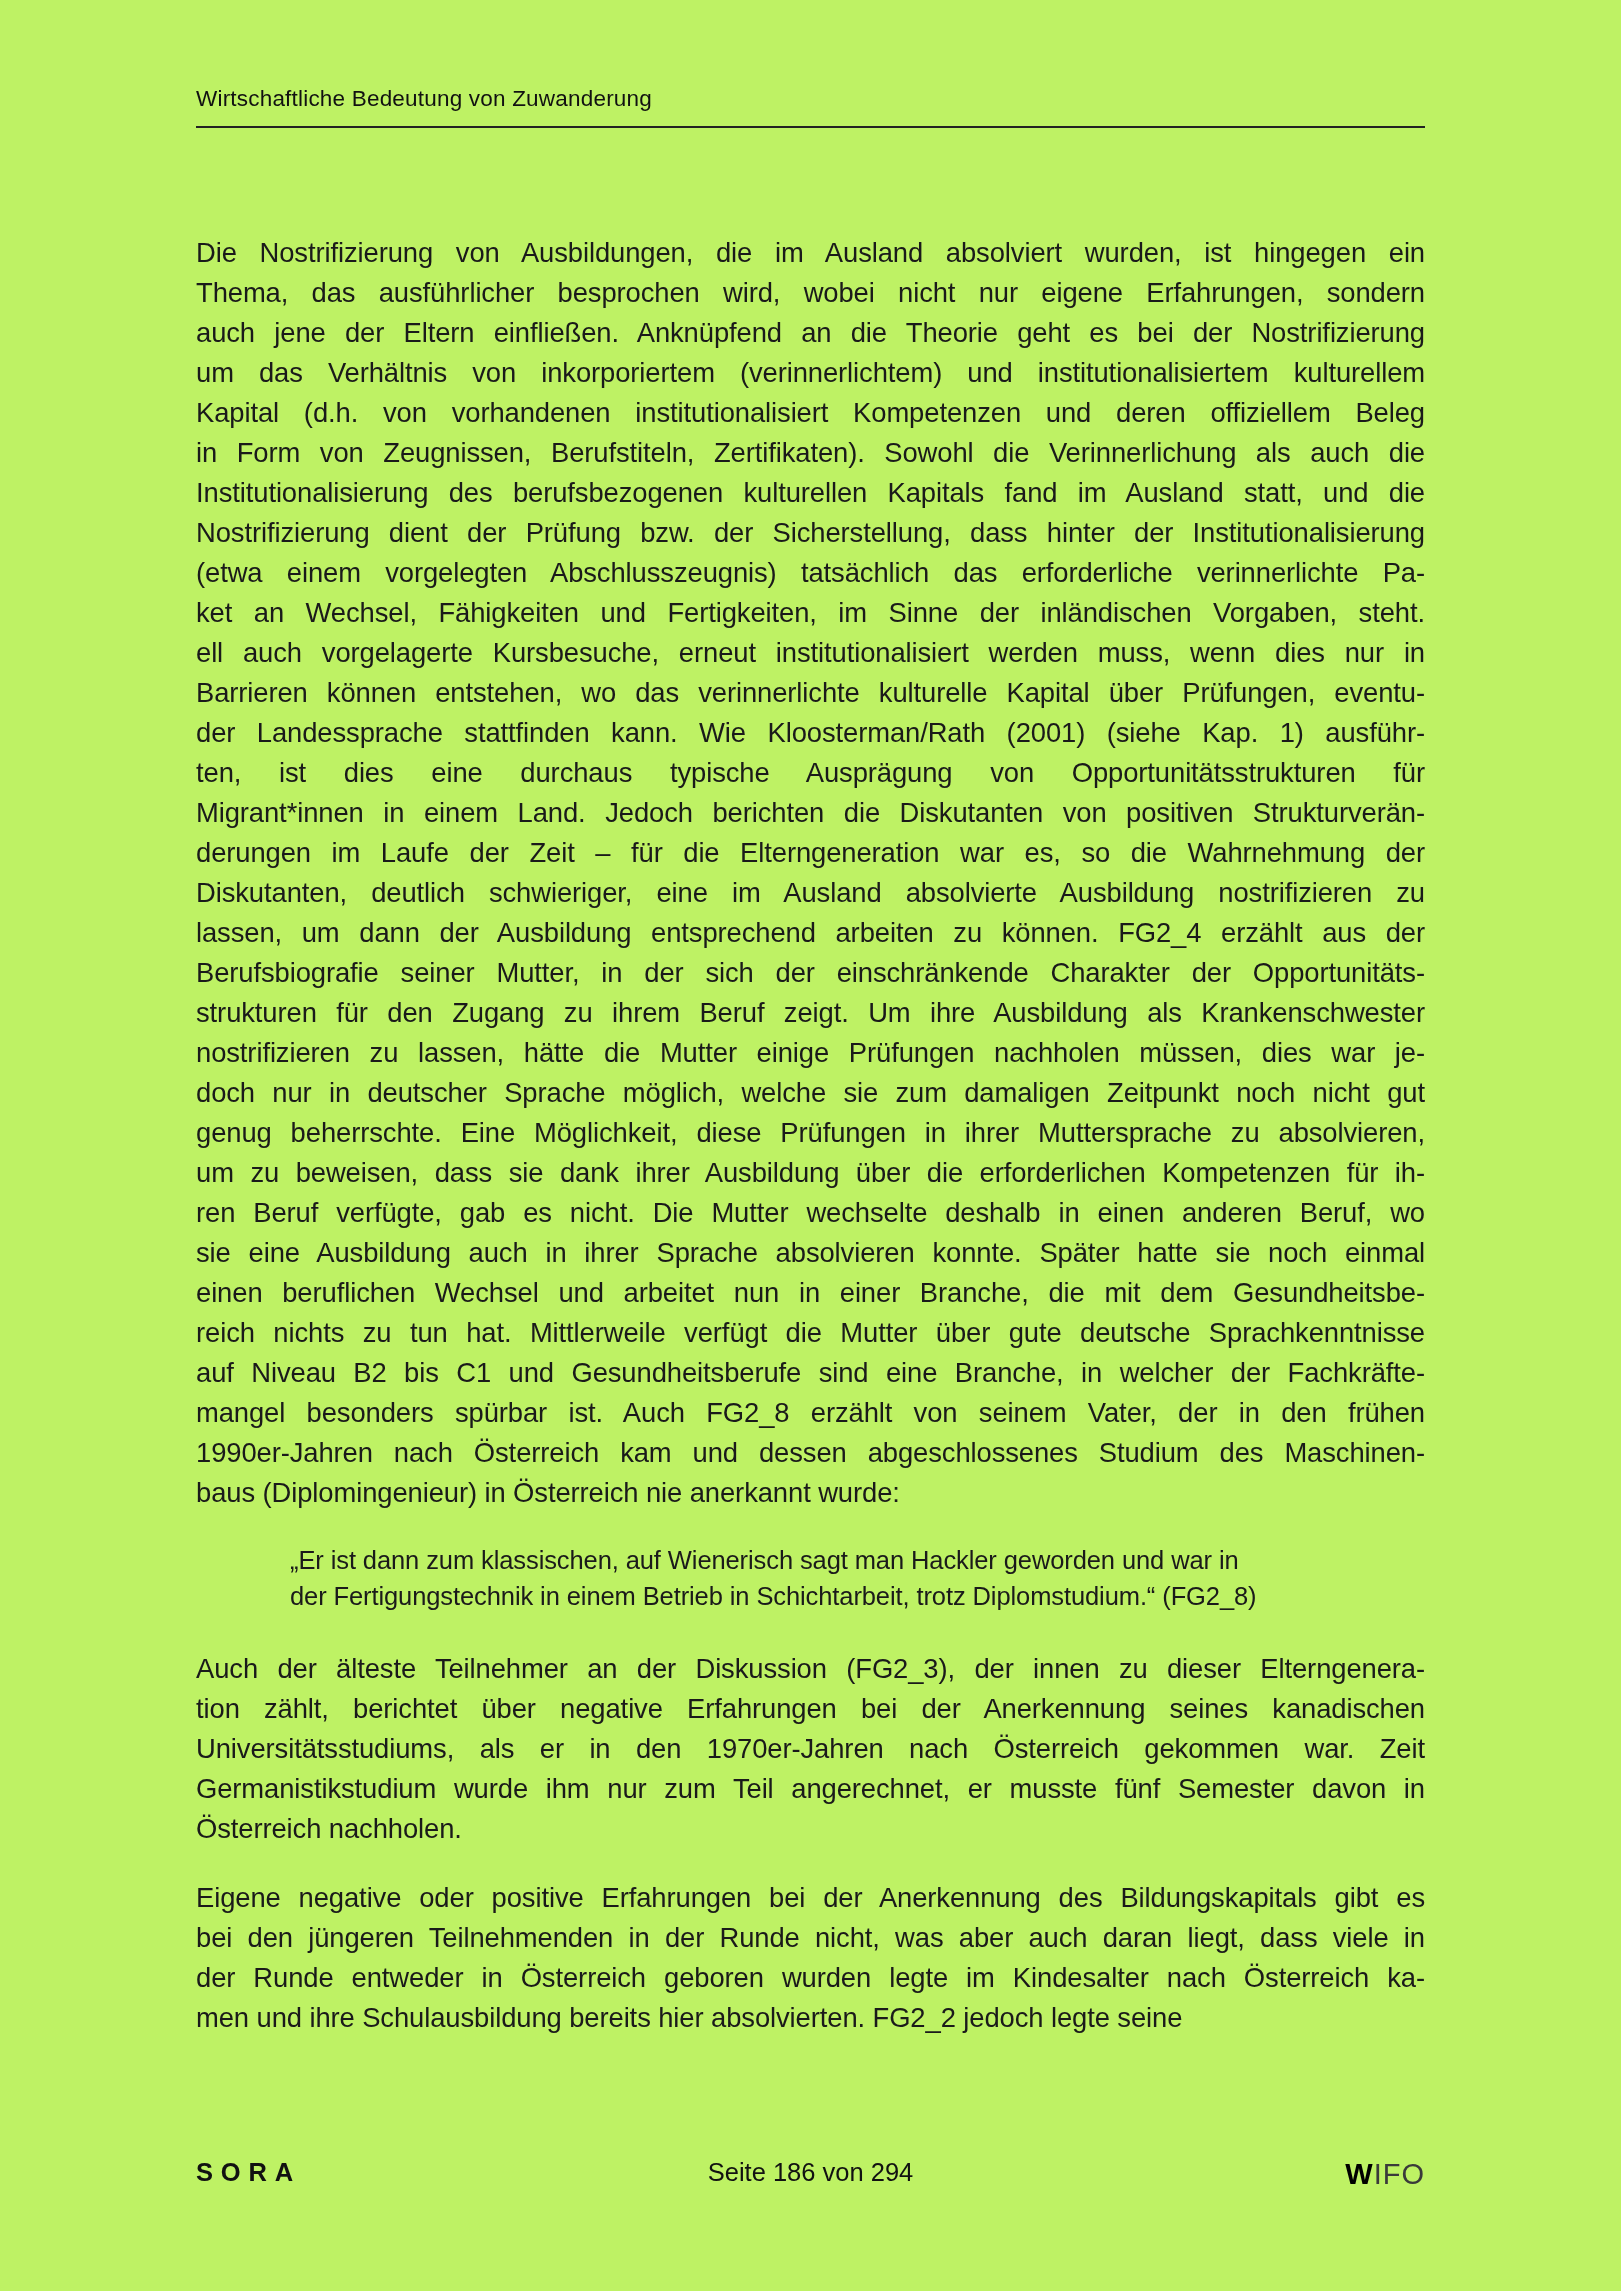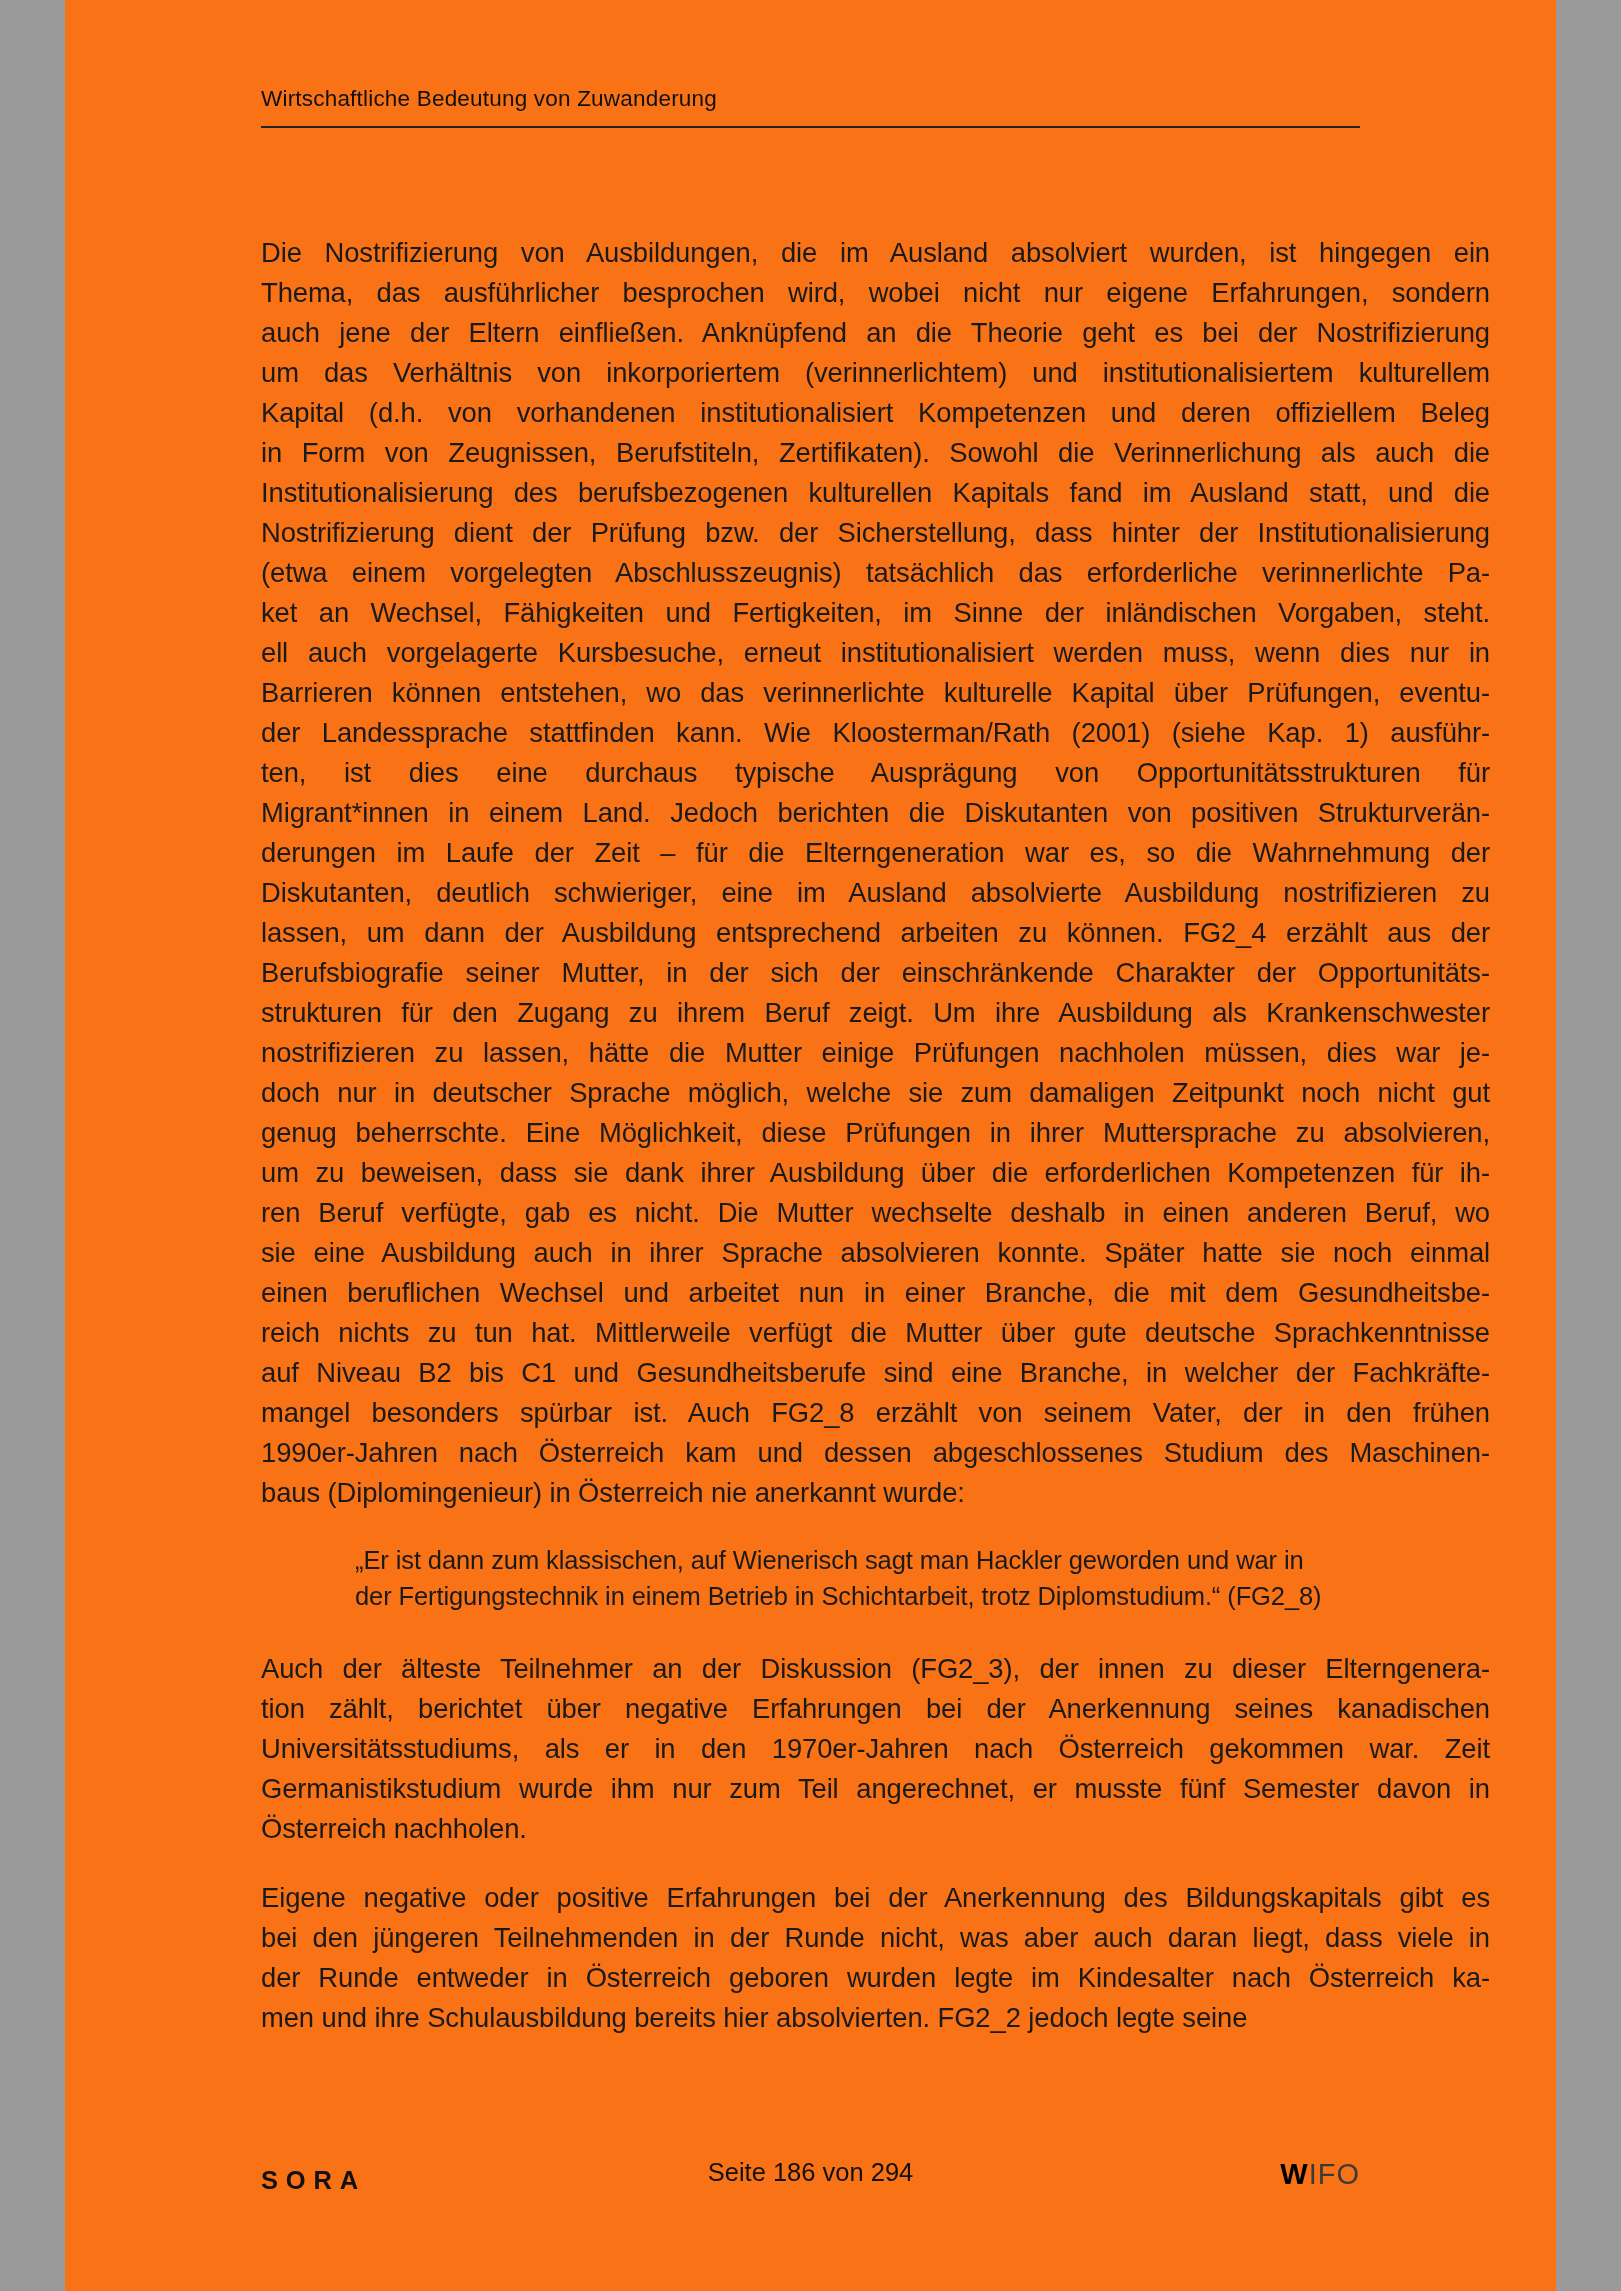--- a/index.html
+++ b/index.html
@@ -2,24 +2,24 @@
 <html lang="de"><head>
 <meta charset="utf-8">
 <style>
   html, body {
     margin: 0;
     padding: 0;
     background: #9a9a9a;
   }
   .page {
     position: relative;
-    width: 1491px;
+    width: 1621px;
     height: 2292px;
     margin: 0 auto;
-    background: #f97316;
+    background: #bef264;
     font-family: "Liberation Sans", sans-serif;
     color: #1a1a1a;
     overflow: hidden;
   }
   
   .header {
     position: absolute;
     left: 196px;
     right: 196px;
     top: 86px;
@@ -70,21 +70,21 @@
   .footer {
     position: absolute;
     left: 196px;
     right: 196px;
     top: 2158px;
     height: 39px;
   }
   .footer-left {
     position: absolute;
     left: 0;
-    top: 8px;
+    top: 0;
     font-size: 25.5px;
     font-weight: 600;
     letter-spacing: 7.8px;
     color: #111;
   }
   .footer-center {
     position: absolute;
     left: 50%;
     top: 0;
     transform: translateX(-50%);

